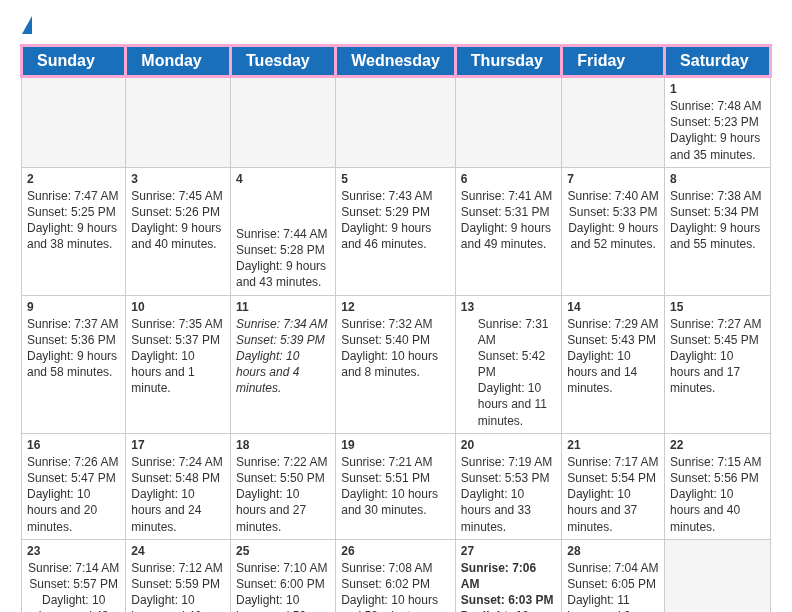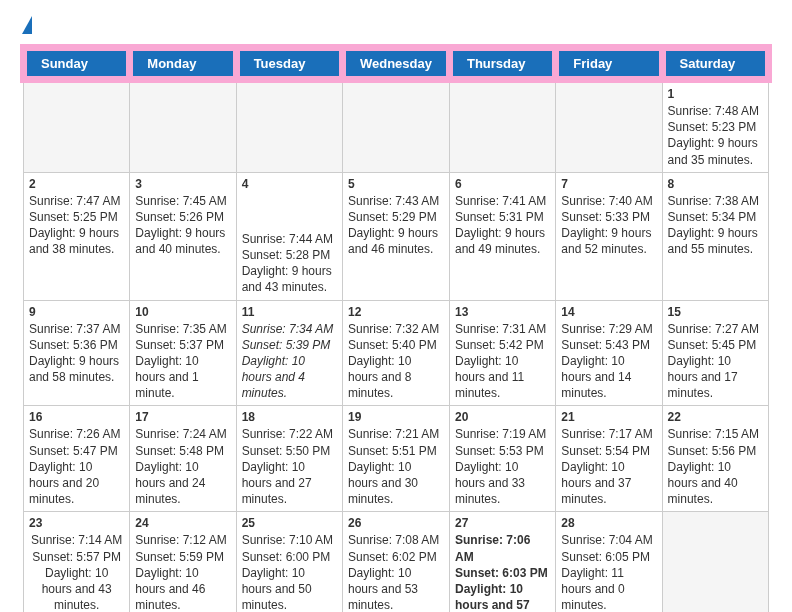--- a/index.html
+++ b/index.html
@@ -61,25 +61,25 @@
       color: #555;
     }
     .calendar {
       width: 100%;
       border-collapse: collapse;
       border: 1px solid #ccc;
     }
     .calendar th {
       background-color: #1a6fba;
       color: #fff;
-      font-size: 13px;
+      font-size: 16px;
       font-weight: bold;
       padding: 5px 14px;
       text-align: left;
-      border: 7px solid #f9a8d4;
+      border: 3px solid #f9a8d4;
     }
     .calendar td {
       vertical-align: top;
       border: 1px solid #ccc;
       padding: 4px 5px;
       width: calc(100% / 7);
       min-height: 80px;
       font-size: 10.5px;
       color: #333;
       background: #fff;
@@ -170,21 +170,21 @@
 Daylight: 9 hours and 46 minutes.</div>
           </td>
           <td>
             <span class="day-num">6</span>
             <div class="day-info" style="white-space: pre-line;">Sunrise: 7:41 AM
 Sunset: 5:31 PM
 Daylight: 9 hours and 49 minutes.</div>
           </td>
           <td>
             <span class="day-num">7</span>
-            <div class="day-info" style="white-space: pre-line;">Sunrise: 7:40 AM
+            <div class="day-info" style="white-space: pre-line; text-align: center;">Sunrise: 7:40 AM
 Sunset: 5:33 PM
 Daylight: 9 hours and 52 minutes.</div>
           </td>
           <td>
             <span class="day-num">8</span>
             <div class="day-info" style="white-space: pre-line;">Sunrise: 7:38 AM
 Sunset: 5:34 PM
 Daylight: 9 hours and 55 minutes.</div>
           </td>
         </tr>
@@ -208,21 +208,21 @@
 Daylight: 10 hours and 4 minutes.</div>
           </td>
           <td>
             <span class="day-num">12</span>
             <div class="day-info" style="white-space: pre-line;">Sunrise: 7:32 AM
 Sunset: 5:40 PM
 Daylight: 10 hours and 8 minutes.</div>
           </td>
           <td>
             <span class="day-num">13</span>
-            <div class="day-info" style="white-space: pre-line;">Sunrise: 7:31 AM
+            <div class="day-info" style="white-space: pre-line; margin-left: 17px;">Sunrise: 7:31 AM
 Sunset: 5:42 PM
 Daylight: 10 hours and 11 minutes.</div>
           </td>
           <td>
             <span class="day-num">14</span>
             <div class="day-info" style="white-space: pre-line;">Sunrise: 7:29 AM
 Sunset: 5:43 PM
 Daylight: 10 hours and 14 minutes.</div>
           </td>
           <td>

